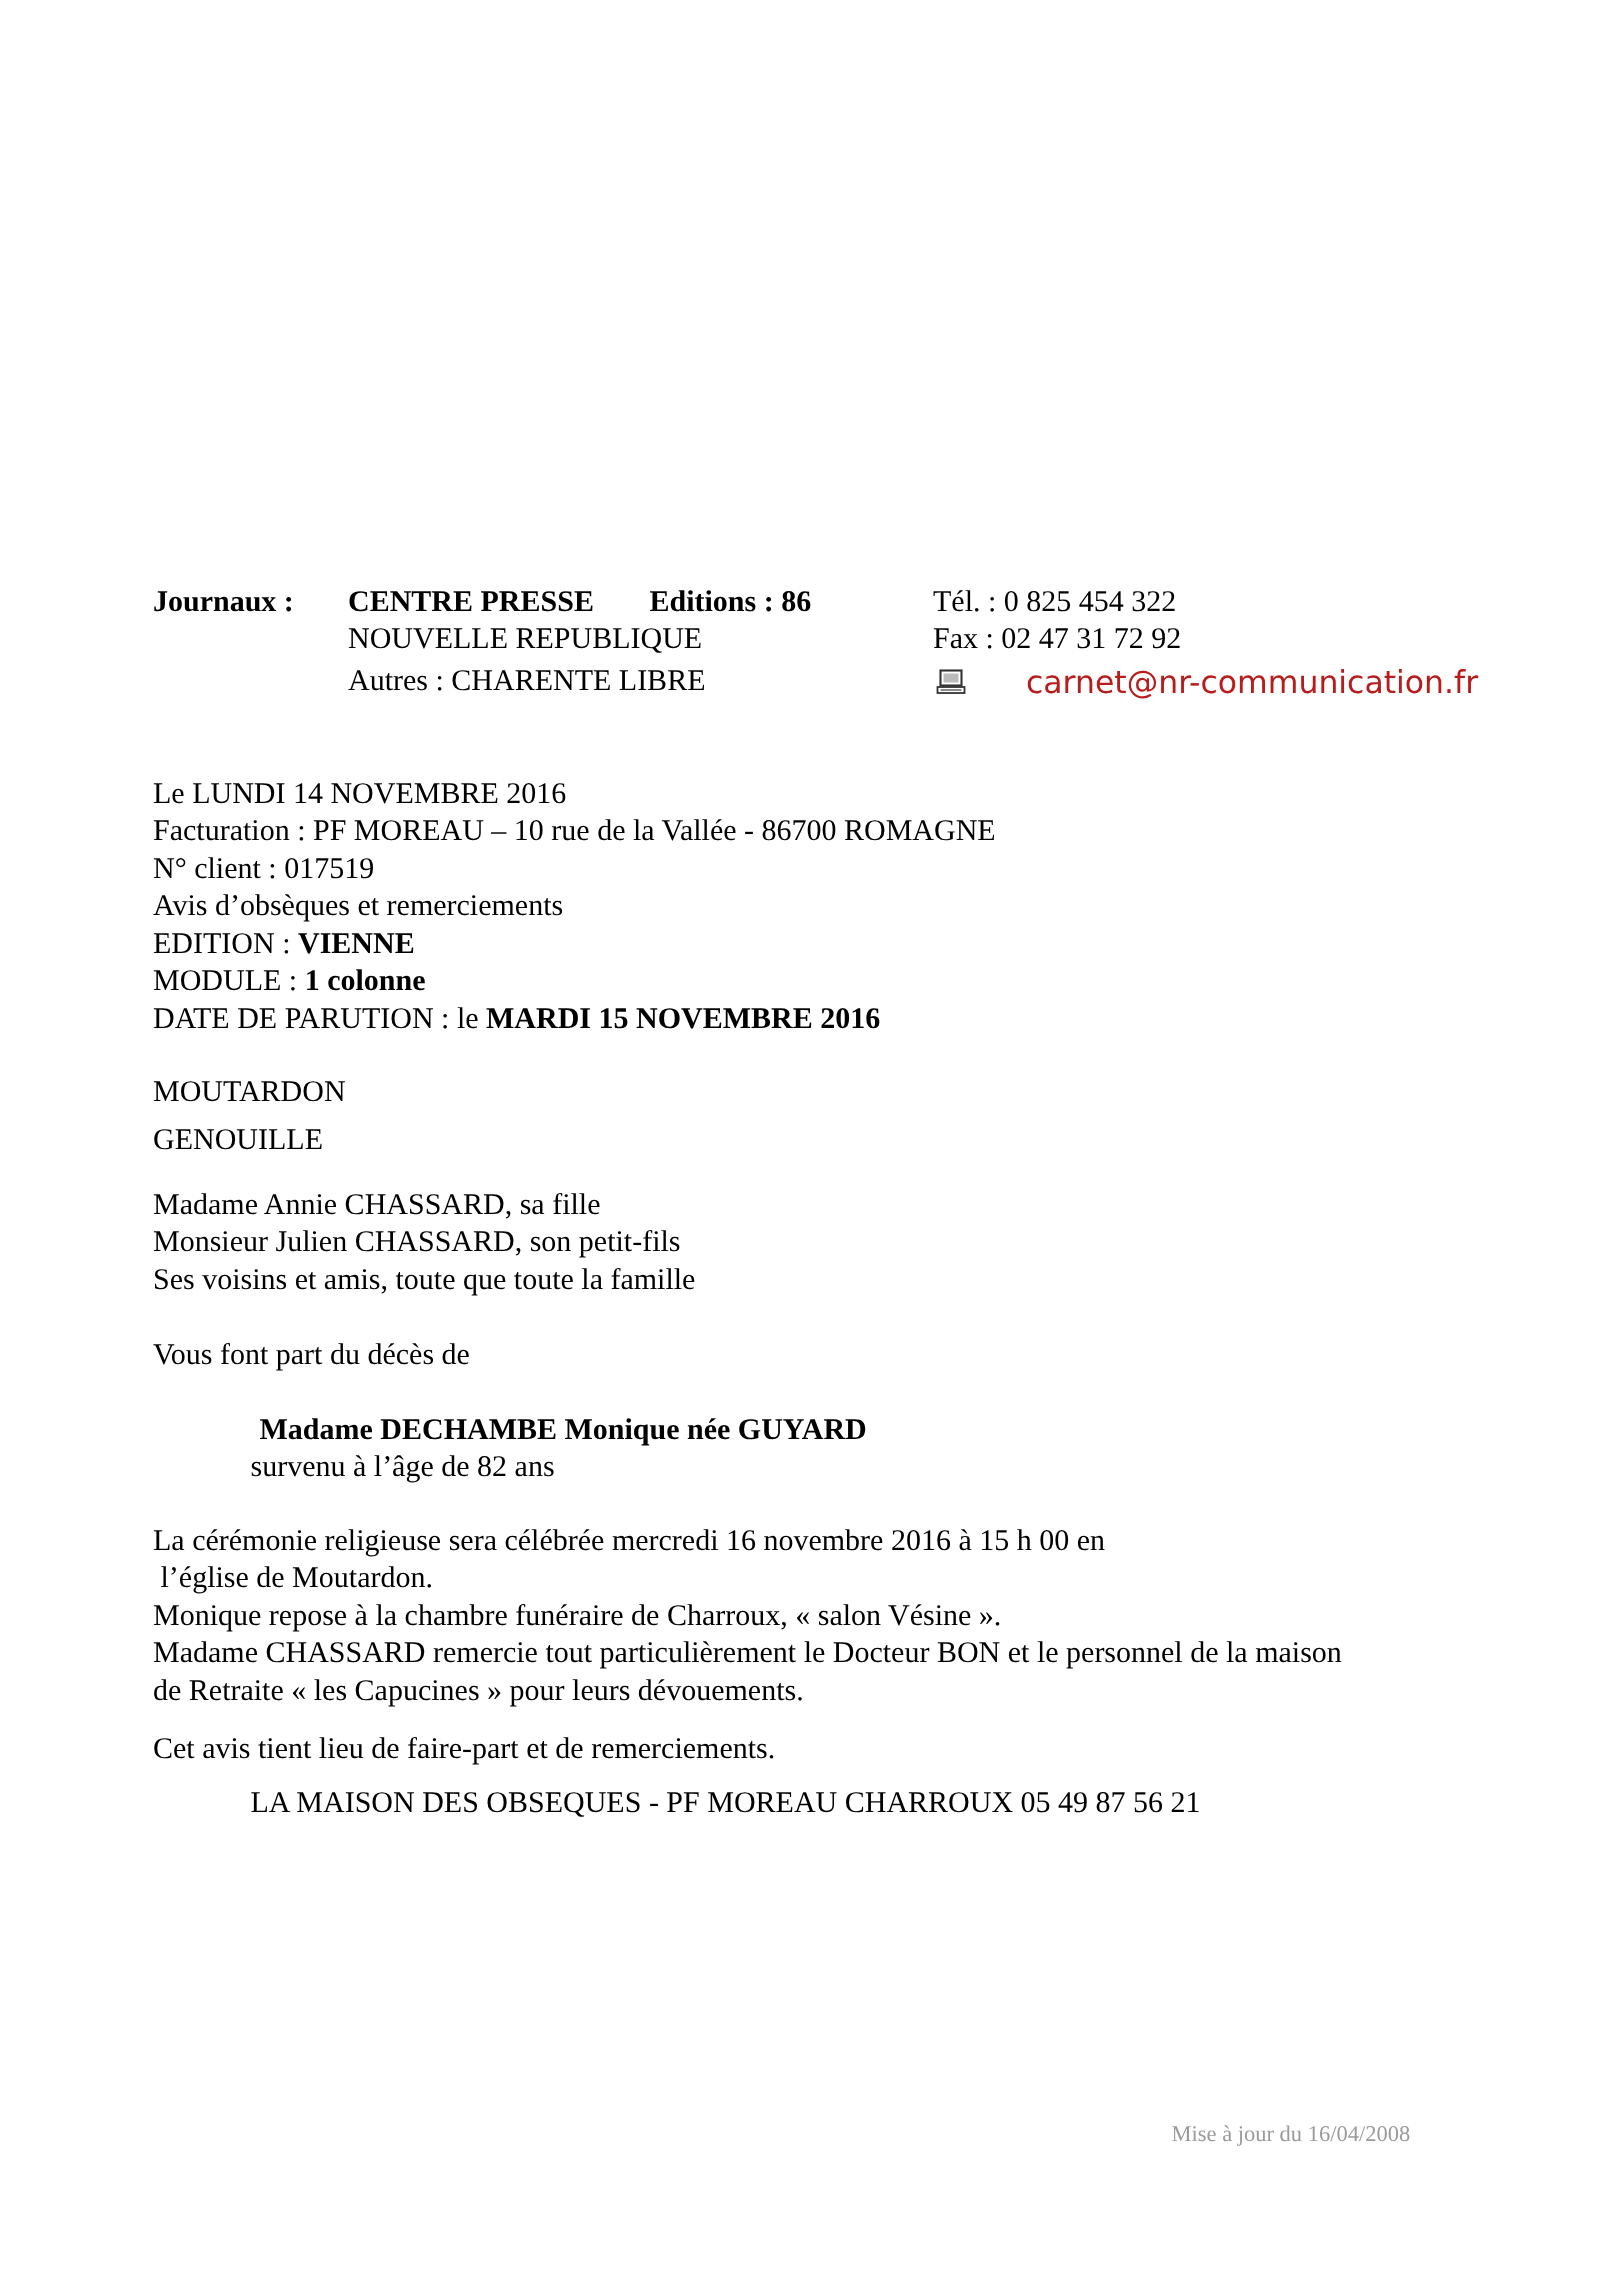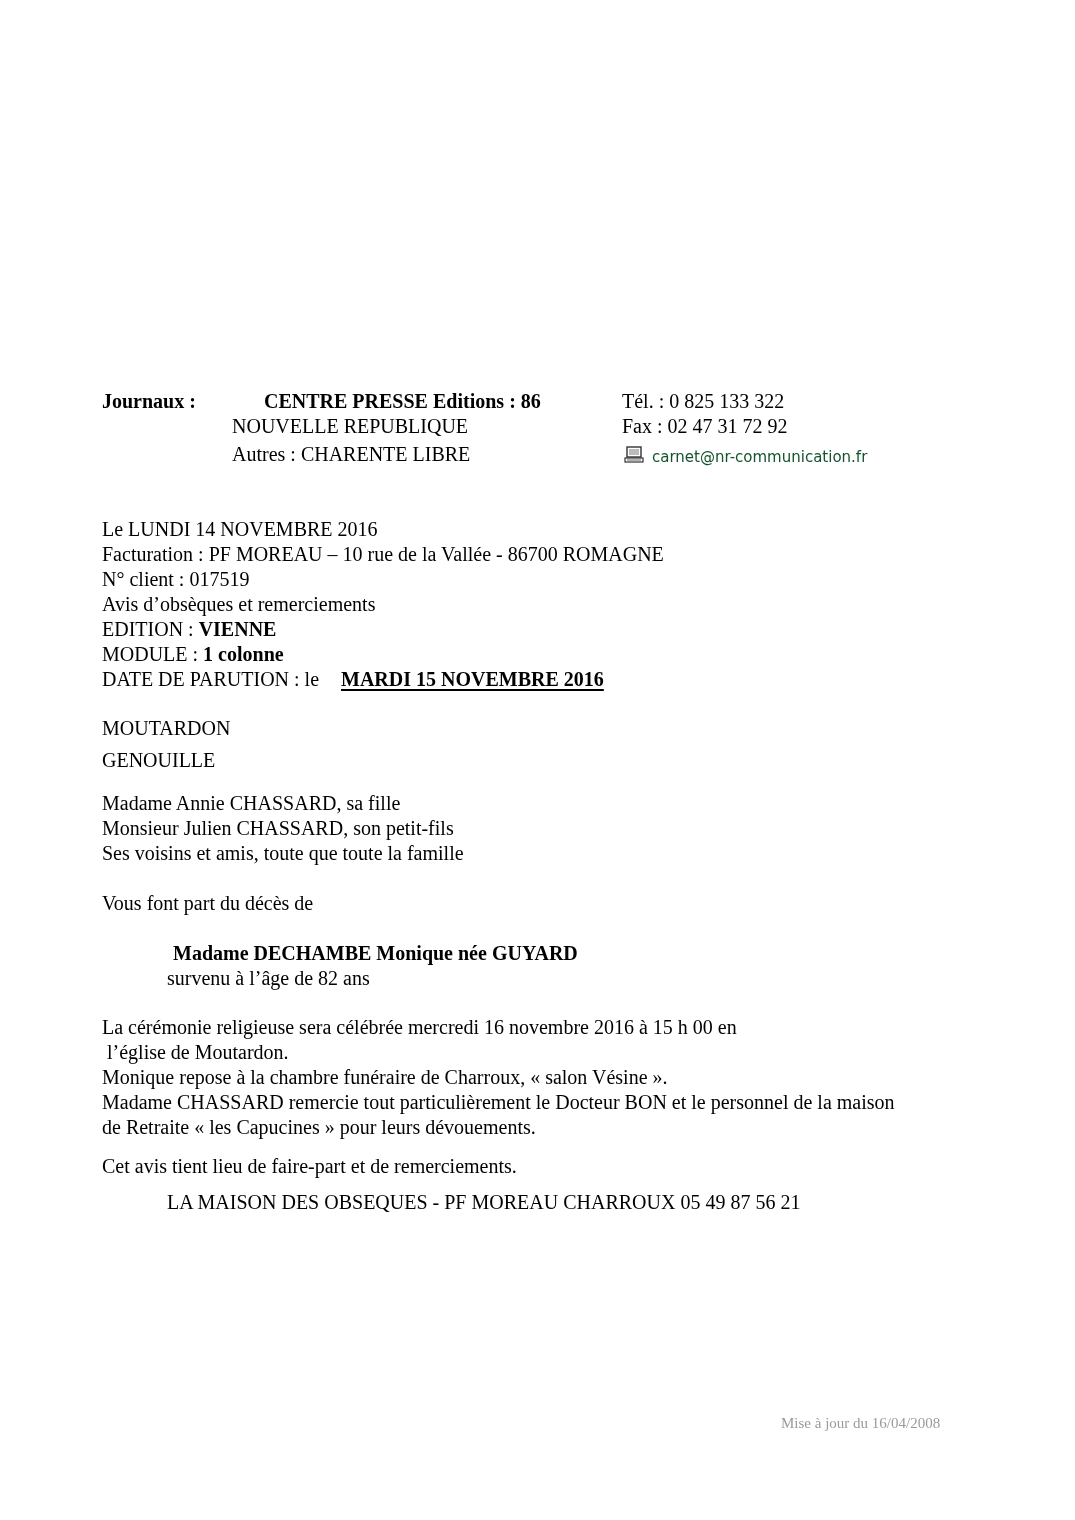--- a/index.html
+++ b/index.html
@@ -3,37 +3,37 @@
   <meta charset="utf-8">
   <style>
     html, body { margin: 0; padding: 0; background: #ffffff; }
     body {
       width: 1075px; height: 1520px; position: relative; overflow: hidden;
       font-family: "Liberation Serif", "DejaVu Serif", serif;
       font-size: 20px; color: #000;
     }
     .abs { position: absolute; white-space: nowrap; line-height: 25px; }
     .bold { font-weight: bold; text-align: right; }
-    .u { text-decoration: underline; text-decoration-thickness: 2px; text-underline-offset: 3px; margin-left: 17px; }
+    .u { text-decoration-thickness: 2px; text-underline-offset: 3px; }
     .email {
-      font-family: "DejaVu Sans", sans-serif; font-size: 15px; color: #14532d;
+      font-family: "DejaVu Sans", sans-serif; font-size: 21px; color: #b91c1c; margin-left: 32px;
     }
     .footer { color: #9a9a9a; font-size: 15px; }
     .pc-icon { display: inline-block; width: 20px; height: 18px; vertical-align: -2px; margin-right: 8px; }
   </style>
 </head>
 <body>
 
 <div class="abs bold" style="left:102px;top:389px;">Journaux :</div>
-<div class="abs bold" style="left:232px;top:389px;margin-left:32px;">CENTRE PRESSE</div>
+<div class="abs bold" style="left:232px;top:389px;">CENTRE PRESSE</div>
 <div class="abs bold" style="left:433px;top:389px;">Editions : 86</div>
 <div class="abs" style="left:232px;top:414px;">NOUVELLE REPUBLIQUE</div>
 <div class="abs" style="left:232px;top:442px;text-align:center;">Autres : CHARENTE LIBRE</div>
 
-<div class="abs" style="left:622px;top:389px;">Tél. : 0 825 133 322</div>
+<div class="abs" style="left:622px;top:389px;">Tél. : 0 825 454 322</div>
 <div class="abs" style="left:622px;top:414px;">Fax : 02 47 31 72 92</div>
 <div class="abs" style="left:624px;top:443px;">
   <svg class="pc-icon" viewBox="0 0 20 18">
     <rect x="3" y="1" width="14" height="10" fill="#fff" stroke="#333" stroke-width="1.4"></rect>
     <rect x="5" y="3" width="10" height="6" fill="#bbb"></rect>
     <rect x="1" y="12" width="18" height="4" fill="#fff" stroke="#333" stroke-width="1.2"></rect>
     <line x1="3" y1="14" x2="17" y2="14" stroke="#666" stroke-width="1"></line>
   </svg><a class="email">carnet@nr-communication.fr</a>
 </div>
 

